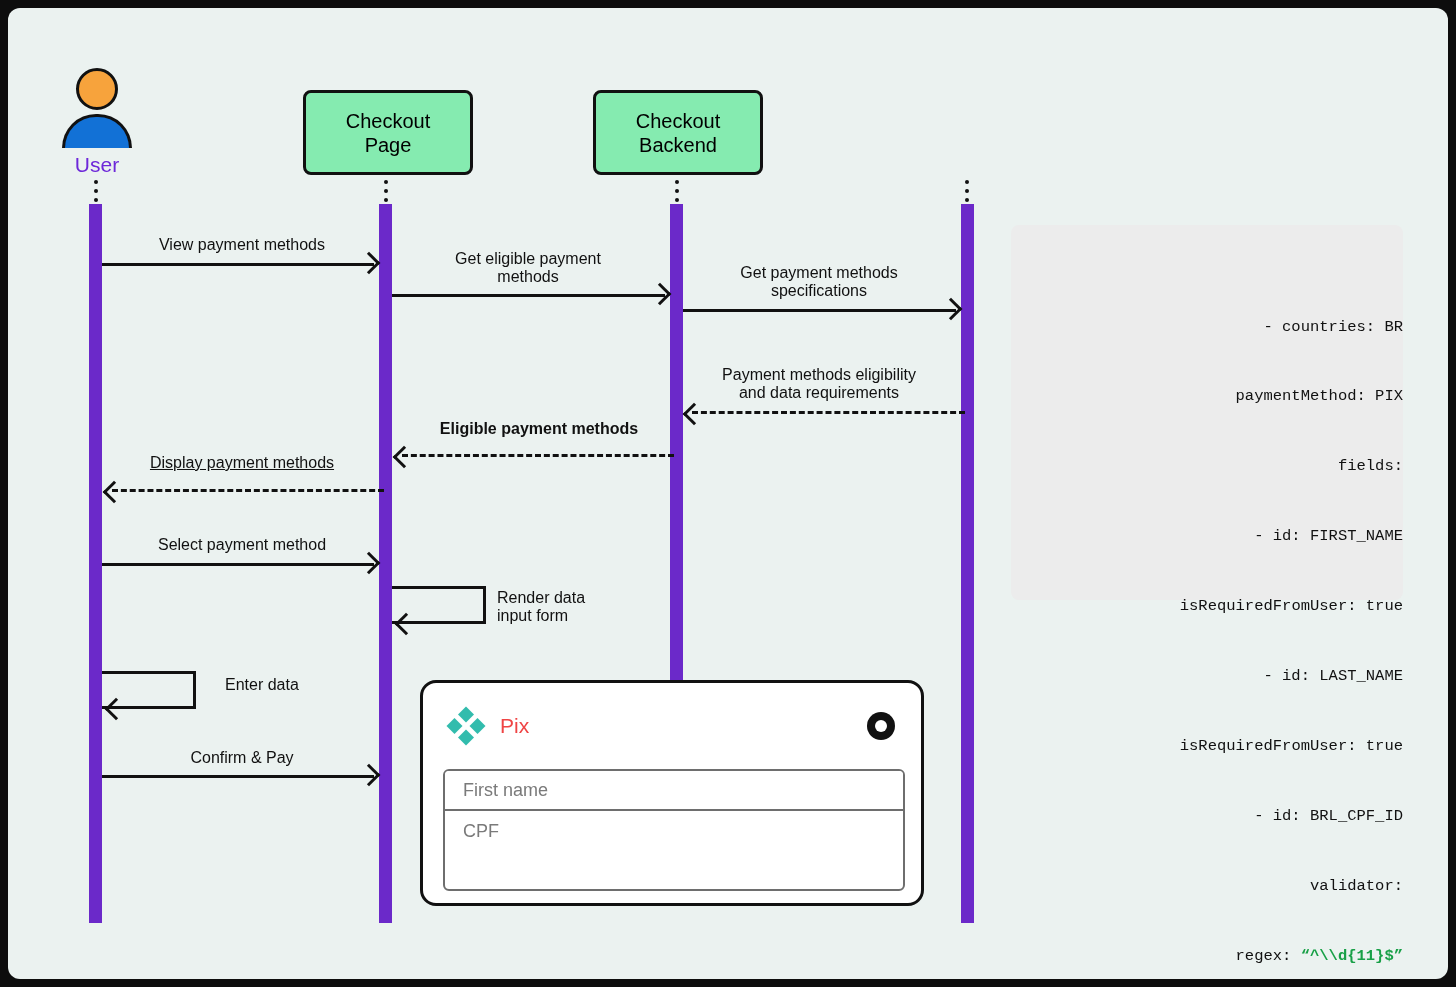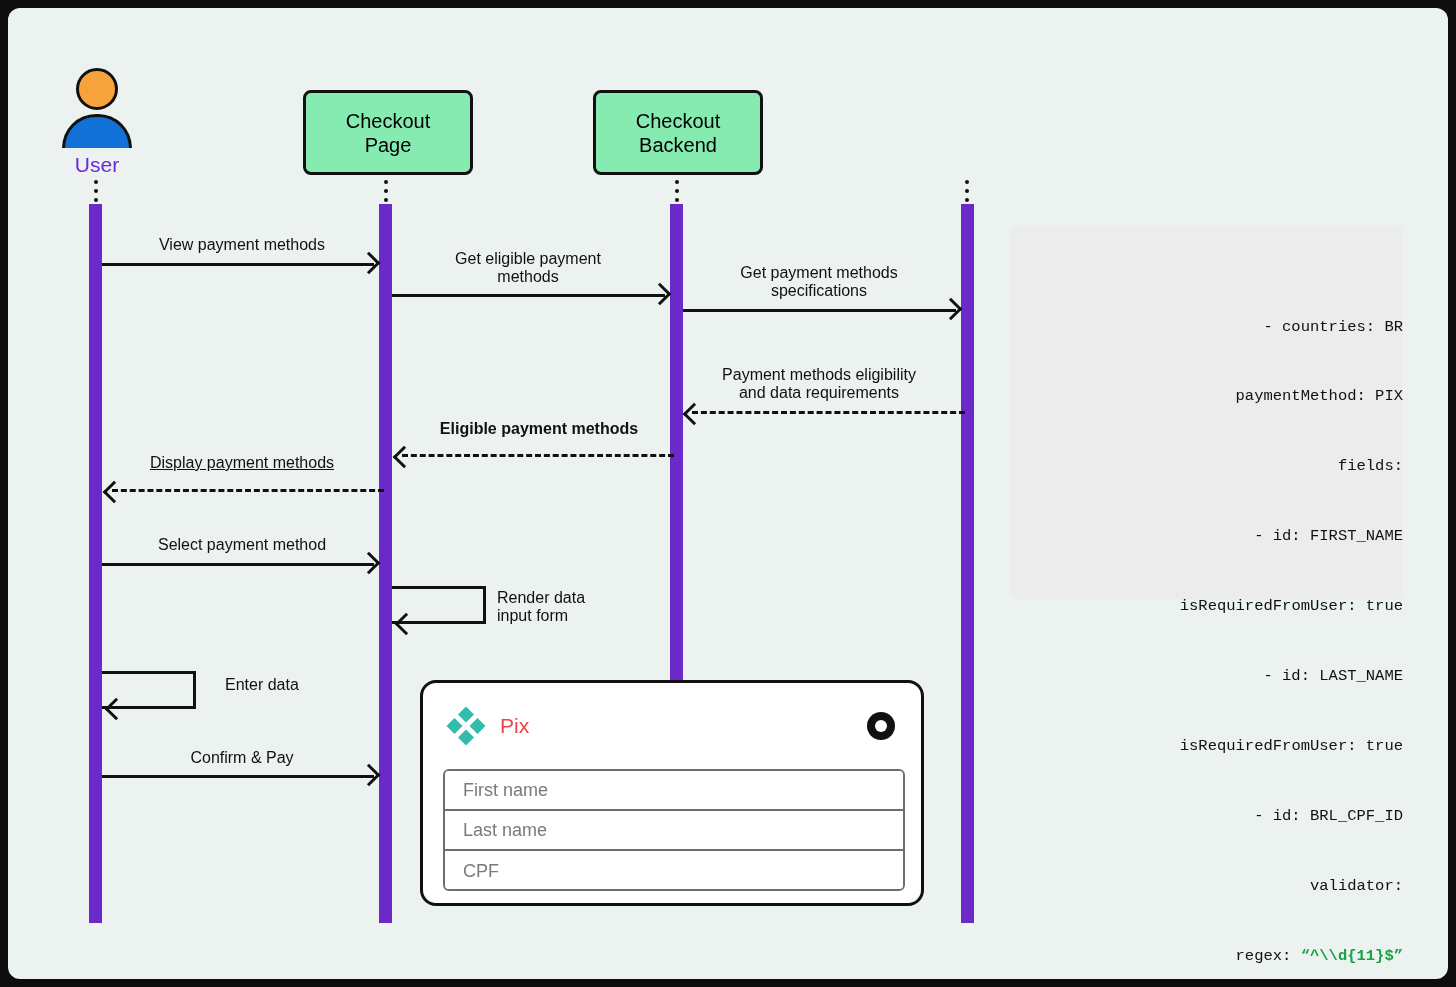--- a/index.html
+++ b/index.html
@@ -229,18 +229,17 @@
           </g>
         </svg>
       </span>
       <span class="pixname">Pix</span>
     </div>
 
     <div class="radio" style="right:26px;top:29px;"></div>
 
     <div class="fieldset" style="left:20px;top:86px;width:462px;height:122px;">
       <div class="field">First name</div>
-      <div class="field">Last name</div>
       <div class="field">CPF</div>
     </div>
   </div>
 
 </div>
 
 </body></html>

